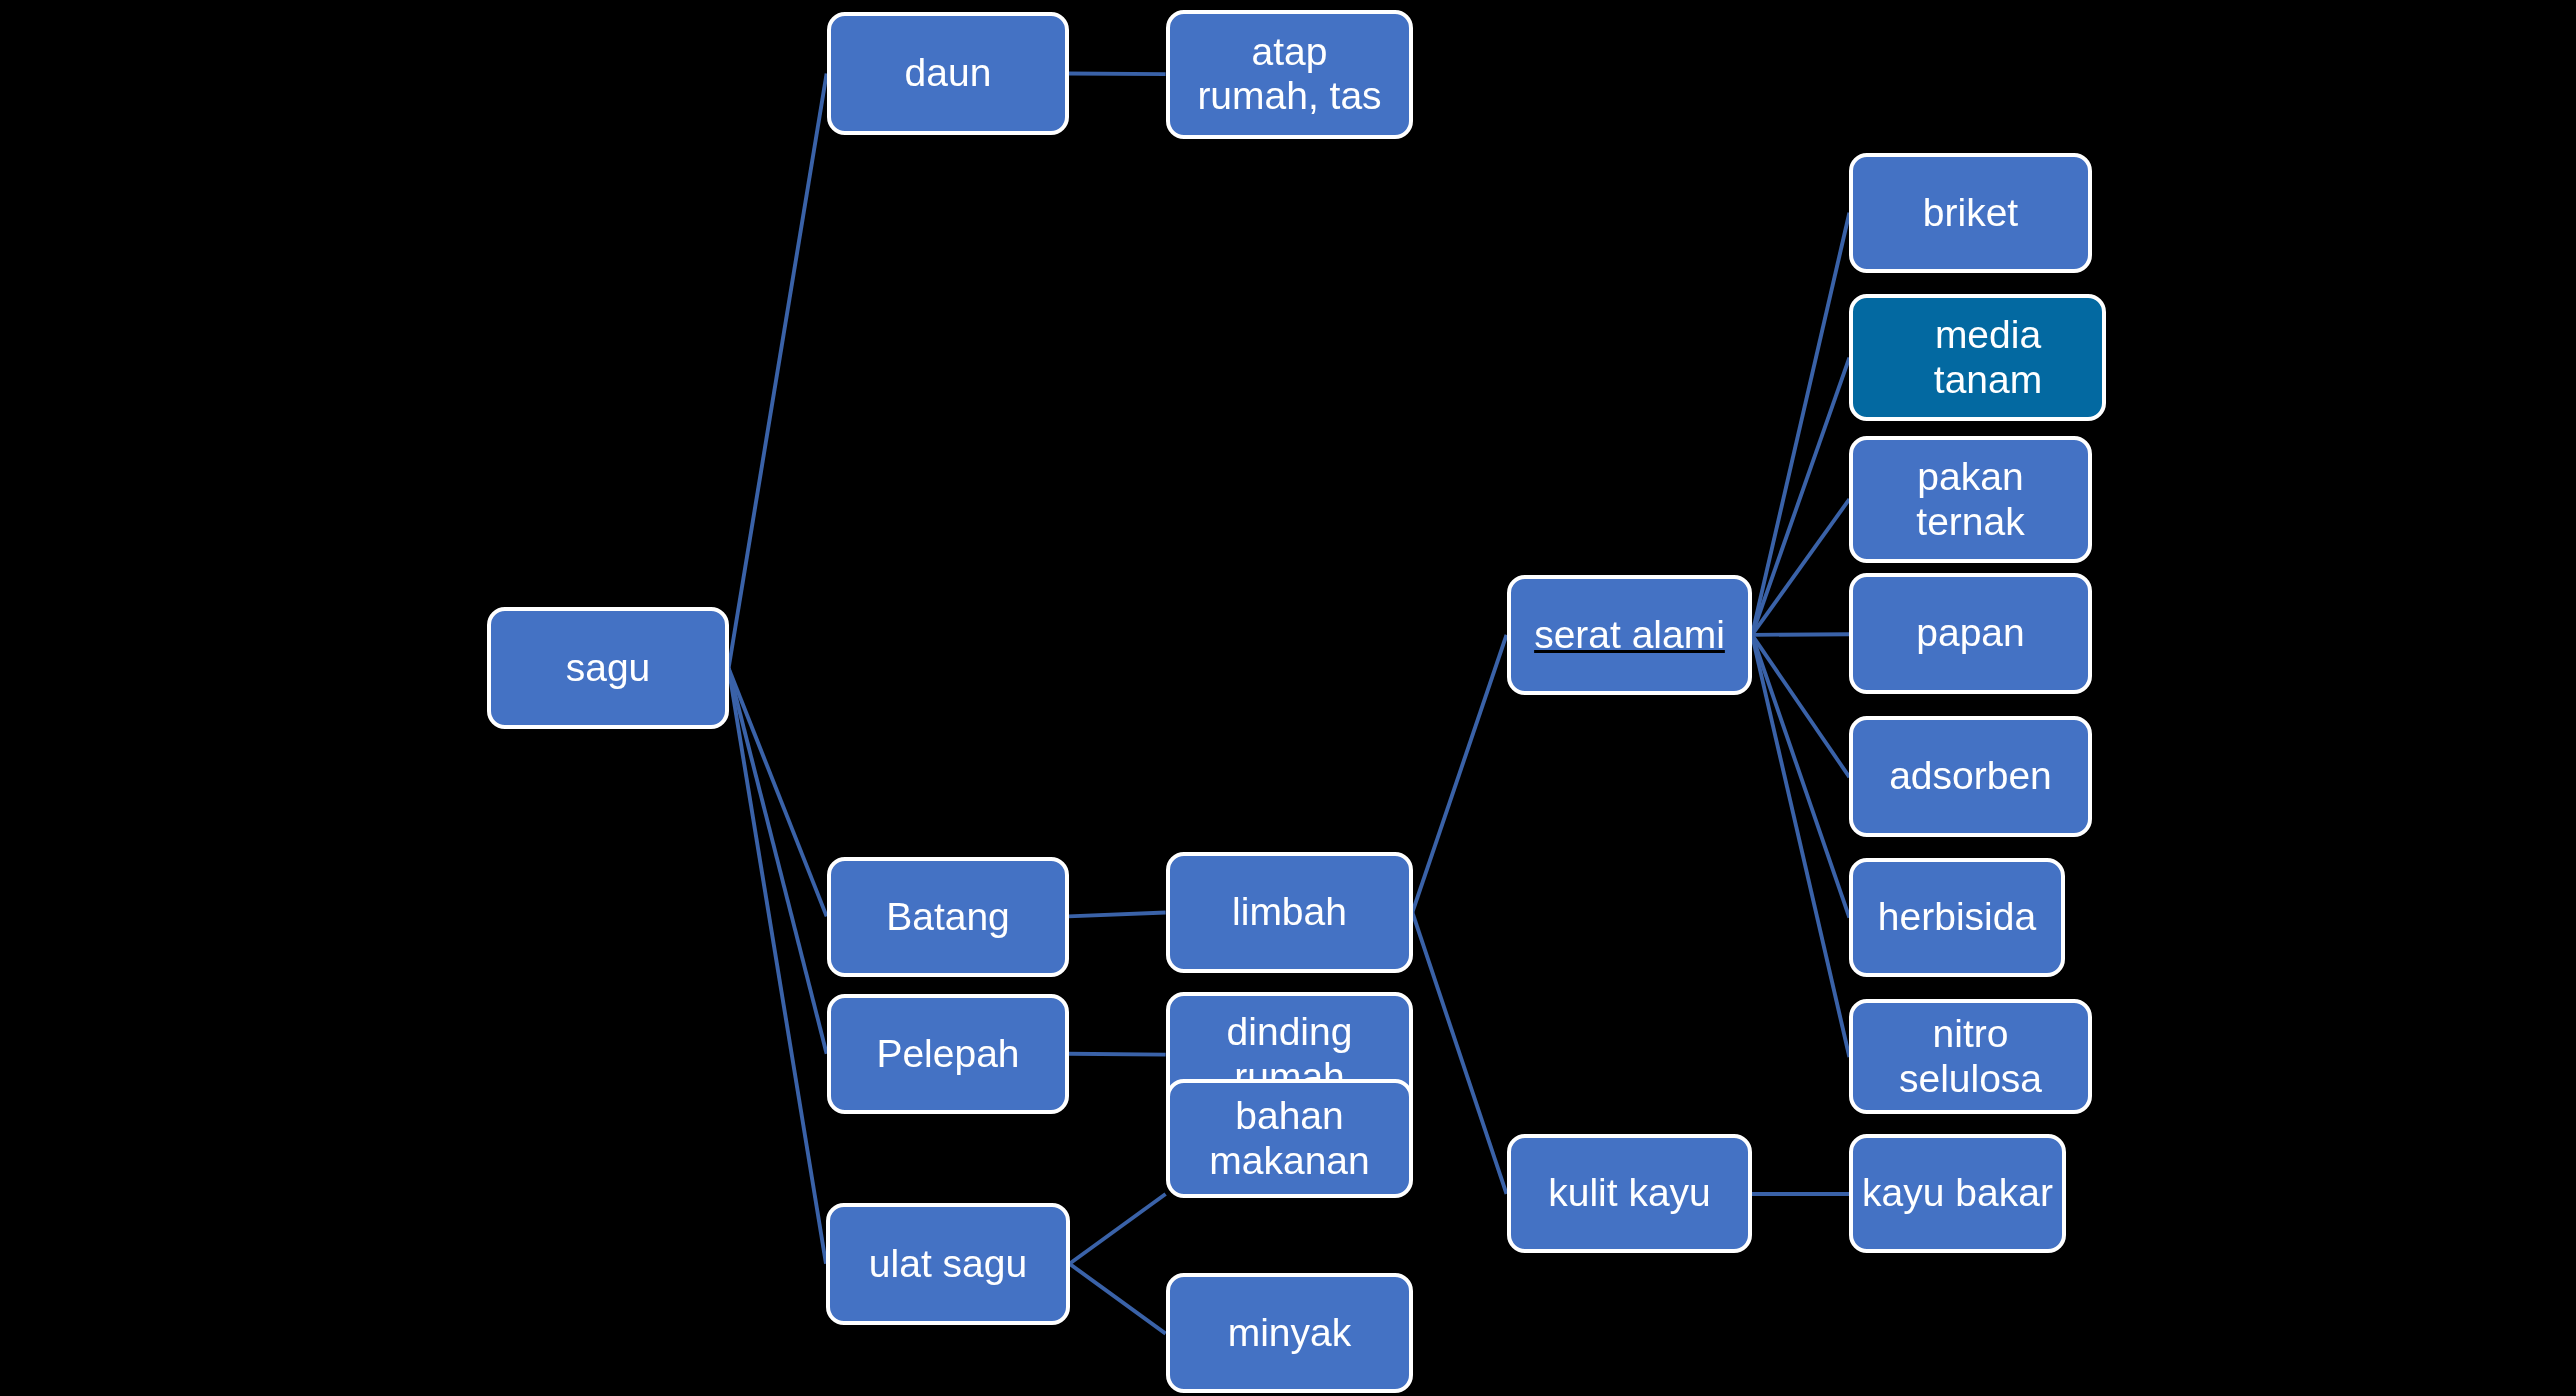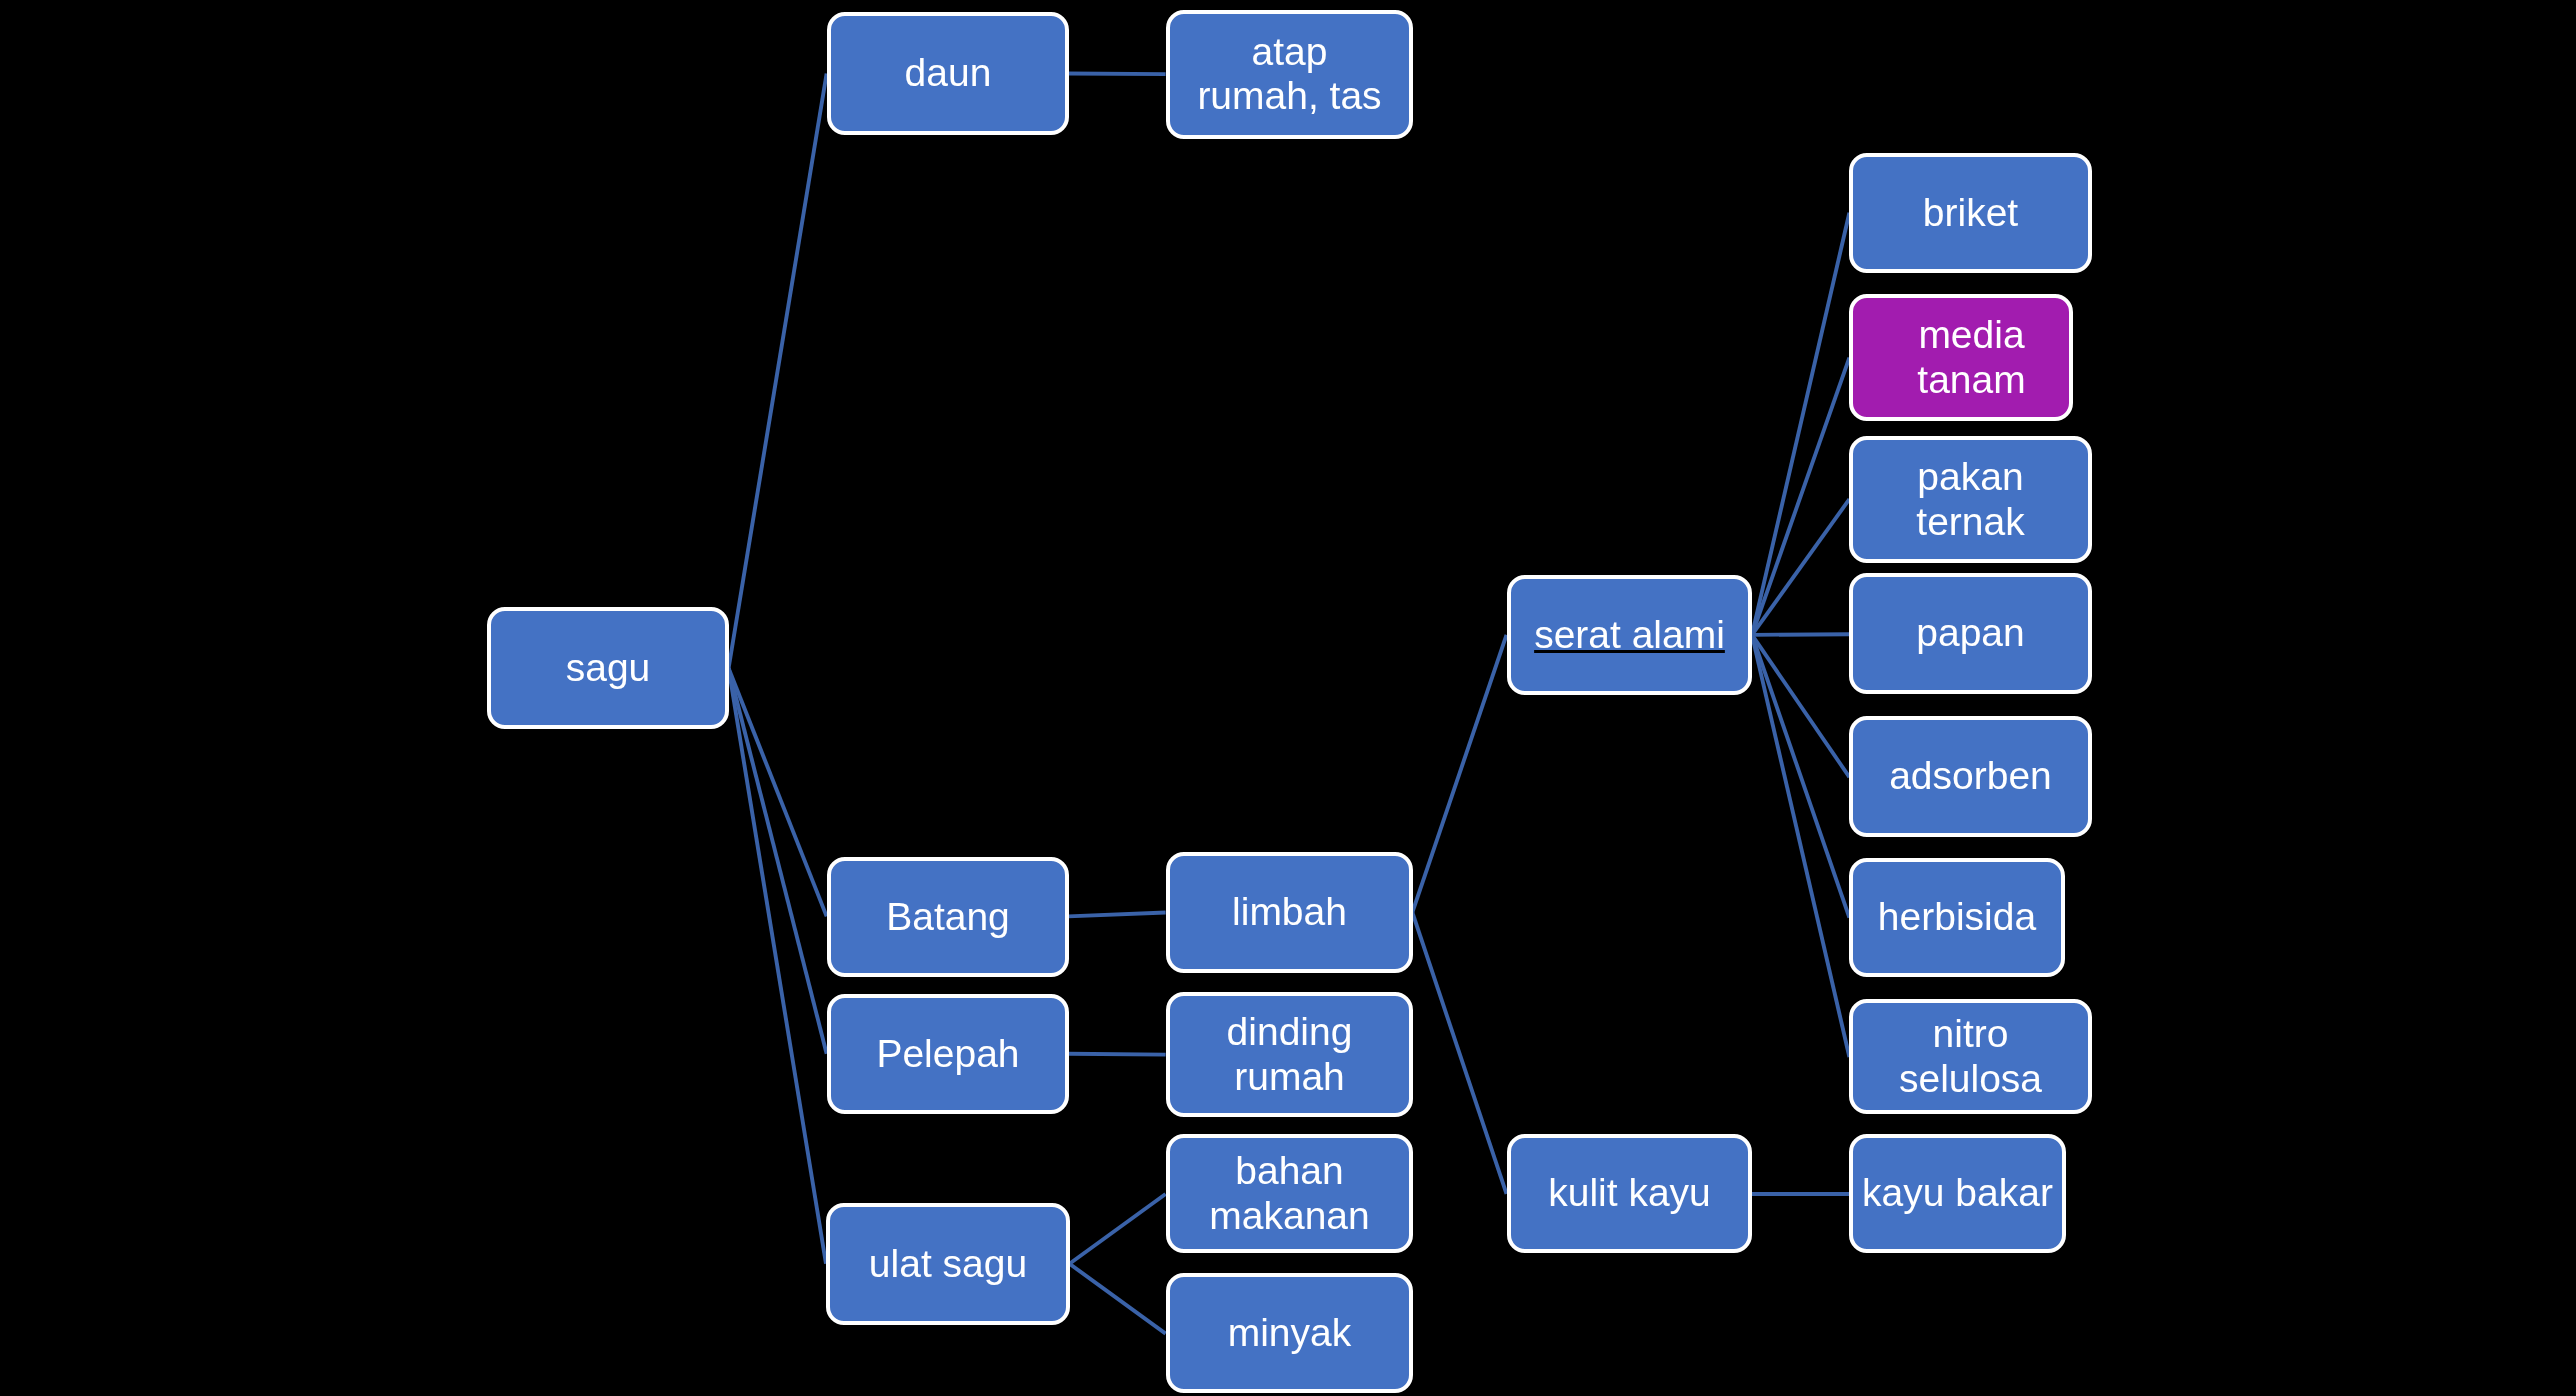--- a/index.html
+++ b/index.html
@@ -90,37 +90,37 @@
         <span class="node-label" style="color: rgb(255, 255, 255);">atap
 rumah, tas</span>
       </div>
       <div class="node" style="left: 1166px; top: 852px; width: 247px; height: 121px; background: rgb(68, 114, 196); border-color: rgb(255, 255, 255);">
         <span class="node-label" style="color: rgb(255, 255, 255);">limbah</span>
       </div>
       <div class="node" style="left: 1166px; top: 992px; width: 247px; height: 125px; background: rgb(68, 114, 196); border-color: rgb(255, 255, 255);">
         <span class="node-label" style="color: rgb(255, 255, 255);">dinding
 rumah</span>
       </div>
-      <div class="node" style="left: 1166px; top: 1134px; width: 247px; height: 119px; background: rgb(68, 114, 196); border-color: rgb(255, 255, 255);">
+      <div class="node" style="left: 1166px; top: 1079px; width: 247px; height: 119px; background: rgb(68, 114, 196); border-color: rgb(255, 255, 255);">
         <span class="node-label" style="color: rgb(255, 255, 255);">bahan
 makanan</span>
       </div>
       <div class="node" style="left: 1166px; top: 1273px; width: 247px; height: 120px; background: rgb(68, 114, 196); border-color: rgb(255, 255, 255);">
         <span class="node-label" style="color: rgb(255, 255, 255);">minyak</span>
       </div>
       <div class="node" style="left: 1507px; top: 575px; width: 245px; height: 120px; background: rgb(68, 114, 196); border-color: rgb(255, 255, 255); text-decoration: underline;">
         <span class="node-label" style="color: rgb(255, 255, 255);">serat alami</span>
       </div>
       <div class="node" style="left: 1507px; top: 1134px; width: 245px; height: 119px; background: rgb(68, 114, 196); border-color: rgb(255, 255, 255);">
         <span class="node-label" style="color: rgb(255, 255, 255);">kulit kayu</span>
       </div>
       <div class="node" style="left: 1849px; top: 153px; width: 243px; height: 120px; background: rgb(68, 114, 196); border-color: rgb(255, 255, 255);">
         <span class="node-label" style="color: rgb(255, 255, 255);">briket</span>
       </div>
-      <div class="node" style="left: 1849px; top: 294px; width: 224px; height: 127px; background: #a21caf; border-color: rgb(255, 255, 255); padding-left: 21px;">
+      <div class="node" style="left: 1849px; top: 294px; width: 257px; height: 127px; background: #0369a1; border-color: rgb(255, 255, 255); padding-left: 21px;">
         <span class="node-label" style="color: rgb(255, 255, 255);">media
 tanam</span>
       </div>
       <div class="node" style="left: 1849px; top: 573px; width: 243px; height: 121px; background: rgb(68, 114, 196); border-color: rgb(255, 255, 255);">
         <span class="node-label" style="color: rgb(255, 255, 255);">papan</span>
       </div>
       <div class="node" style="left: 1849px; top: 436px; width: 243px; height: 127px; background: rgb(68, 114, 196); border-color: rgb(255, 255, 255);">
         <span class="node-label" style="color: rgb(255, 255, 255);">pakan
 ternak</span>
       </div>

